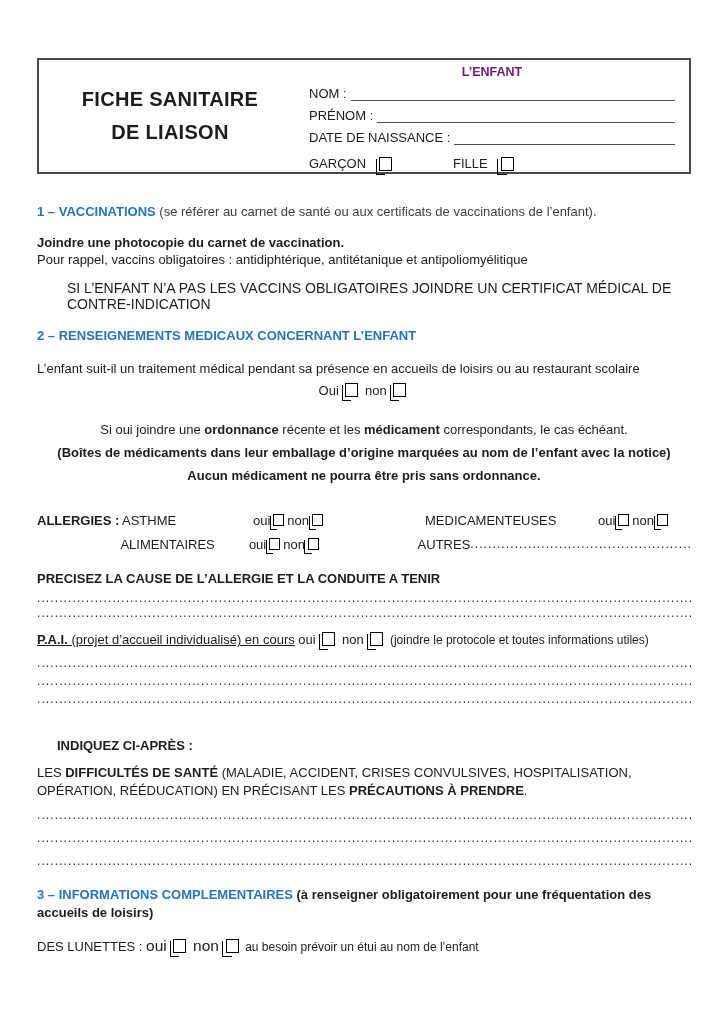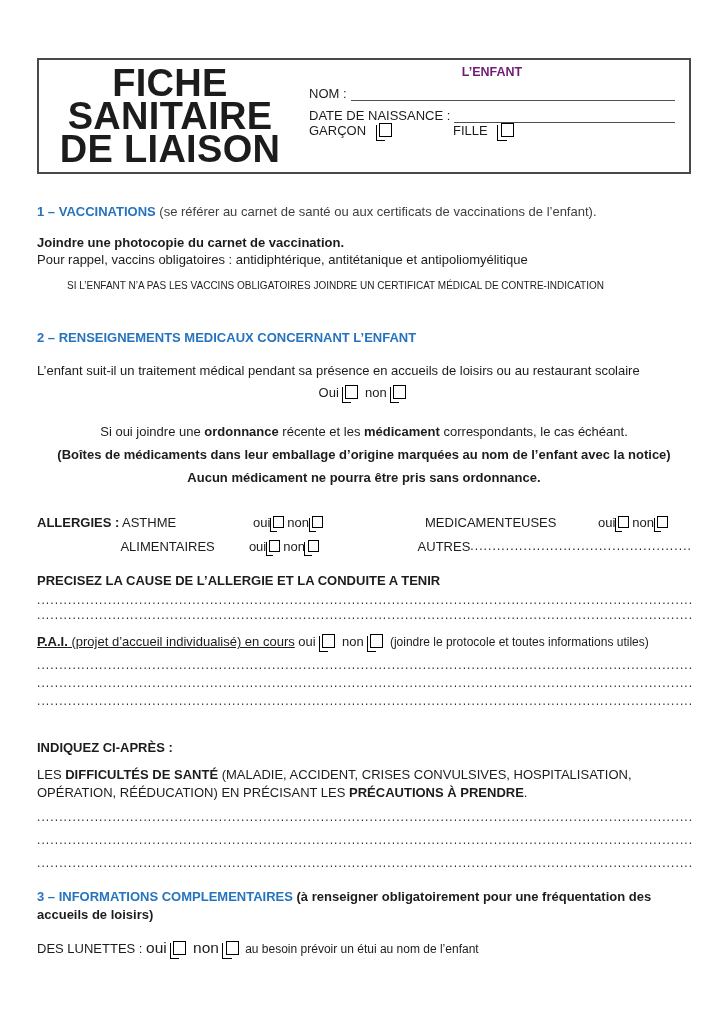--- a/index.html
+++ b/index.html
@@ -14,27 +14,27 @@
   
   .header-box {
     margin-top:58px; height:116px;
     border:2px solid #4a4a4a;
     display:flex;
   }
   .header-left {
     width:262px; display:flex; flex-direction:column;
     justify-content:center; align-items:center;
   }
-  .main-title { font-size:38px; font-weight:bold; line-height:33px; letter-spacing:0.3px; text-align:center; }
+  .main-title { font-size:20px; font-weight:bold; line-height:33px; letter-spacing:0.3px; text-align:center; }
   .header-right { flex:1; padding:5px 14px 8px 8px; display:flex; flex-direction:column; }
   .enfant-label { text-align:center; color:#701a75; font-weight:bold; font-size:12.5px; }
   .hrow { display:flex; align-items:flex-end; margin-top:7px; }
   .hrow .lbl { white-space:nowrap; padding-right:4px; font-size:13px; }
   .fill-line { flex:1; border-bottom:1.2px solid #4f4f4f; height:14px; }
-  .sex-row { display:flex; align-items:flex-start; }
+  .sex-row { margin-top:11px; display:flex; align-items:flex-end; }
   .sex-gap { width:58px; }
   .sp6 { display:inline-block; width:10px; }
 
   
   .cb {
     position:relative; display:inline-block;
     width:11px; height:12px; border:1.6px solid #000;
     margin:0 3px; vertical-align:-1px; background:#fff;
   }
   .cb::after {
@@ -44,21 +44,21 @@
   }
   .cb-lg { width:13px; height:14px; vertical-align:-2px; }
 
   
   .sec-heading { color:#2674be; font-weight:bold; font-size:13px; }
   .sec-heading .note { color:#404040; font-weight:normal; }
   .sec3-heading { color:#2674be; font-weight:bold; font-size:13px; line-height:18px; }
   .sec3-heading .note3 { color:#1c1c1c; font-weight:bold; }
   b { font-weight:bold; }
   .center { text-align:center; }
-  .caps-note { padding-left:30px; font-size:10px; margin-top:13px; }
+  .caps-note { padding-left:30px; font-size:14px; margin-top:13px; }
   .small { font-size:12px; }
   .big { font-size:15.5px; }
 
   
   .dotline {
     height:15px; overflow:hidden; white-space:nowrap;
     font-size:12px; letter-spacing:1.1px; color:#2a2a2a; line-height:14px;
   }
   .autres-dots {
     display:inline-block; width:225px; height:14px; overflow:hidden;
@@ -72,32 +72,32 @@
   .a-col3 { width:172px; }
   .a-col4 { width:173px; }
   .a-col5 { flex:1; }
 
   .pai-underline { text-decoration:underline; }
 
   
   .mt-s1   { margin-top:30px; }
   .mt-join { margin-top:16px; }
   .mt-rap  { margin-top:2px; }
-  .mt-s2   { margin-top:39px; }
+  .mt-s2   { margin-top:16px; }
   .mt-q    { margin-top:18px; }
   .mt-oncenter { margin-top:7px; }
   .mt-ord  { margin-top:20px; line-height:23px; }
   .mt-all  { margin-top:26px; }
   .mt-prec { margin-top:10px; }
   .mt-dots2 { margin-top:5px; }
   .mt-pai  { margin-top:11px; }
   .mt-dots3a { margin-top:9px; }
   .dots-gap3 { margin-top:3px; }
   .dots-gap7 { margin-top:8px; }
-  .mt-ind  { margin-top:31px; }
+  .mt-ind  { margin-top:31px;margin-left:20px; }
   .mt-diff { margin-top:11px; line-height:18px; }
   .mt-dots3b { margin-top:8px; }
   .mt-s3   { margin-top:17px; }
   .mt-lent { margin-top:23px; }
   .mt-lun  { margin-top:15px; }
 </style>
 </head>
 <body>
 
 <div class="page">
@@ -106,20 +106,24 @@
     <div class="header-left">
       <div class="main-title">
         <div>FICHE SANITAIRE</div>
         <div>DE LIAISON</div>
       </div>
     </div>
     <div class="header-right">
       <div class="enfant-label">L’ENFANT</div>
       <div class="hrow">
         <span class="lbl">NOM :</span>
+        <span class="fill-line"></span>
+      </div>
+      <div class="hrow">
+        <span class="lbl">PRÉNOM :</span>
         <span class="fill-line"></span>
       </div>
       <div class="hrow">
         <span class="lbl">DATE DE NAISSANCE :</span>
         <span class="fill-line"></span>
       </div>
       <div class="sex-row">
         <span>GARÇON</span>
         <span class="sp6"></span>
           <span class="cb cb-lg"></span>

